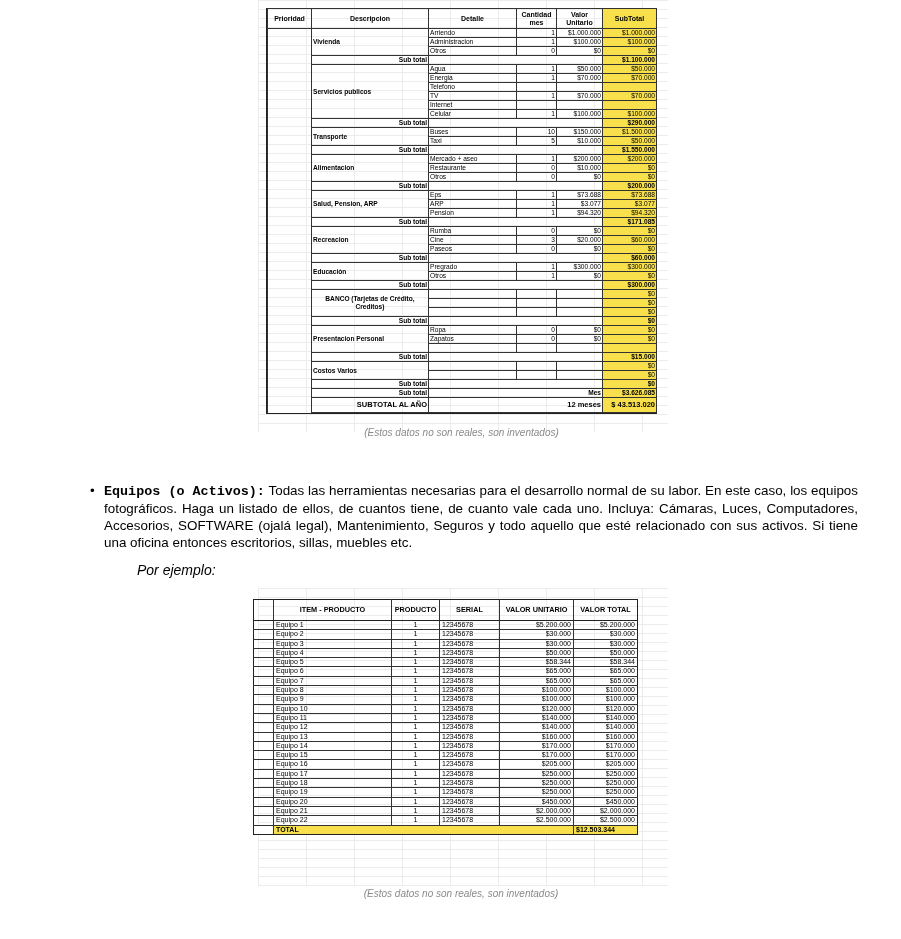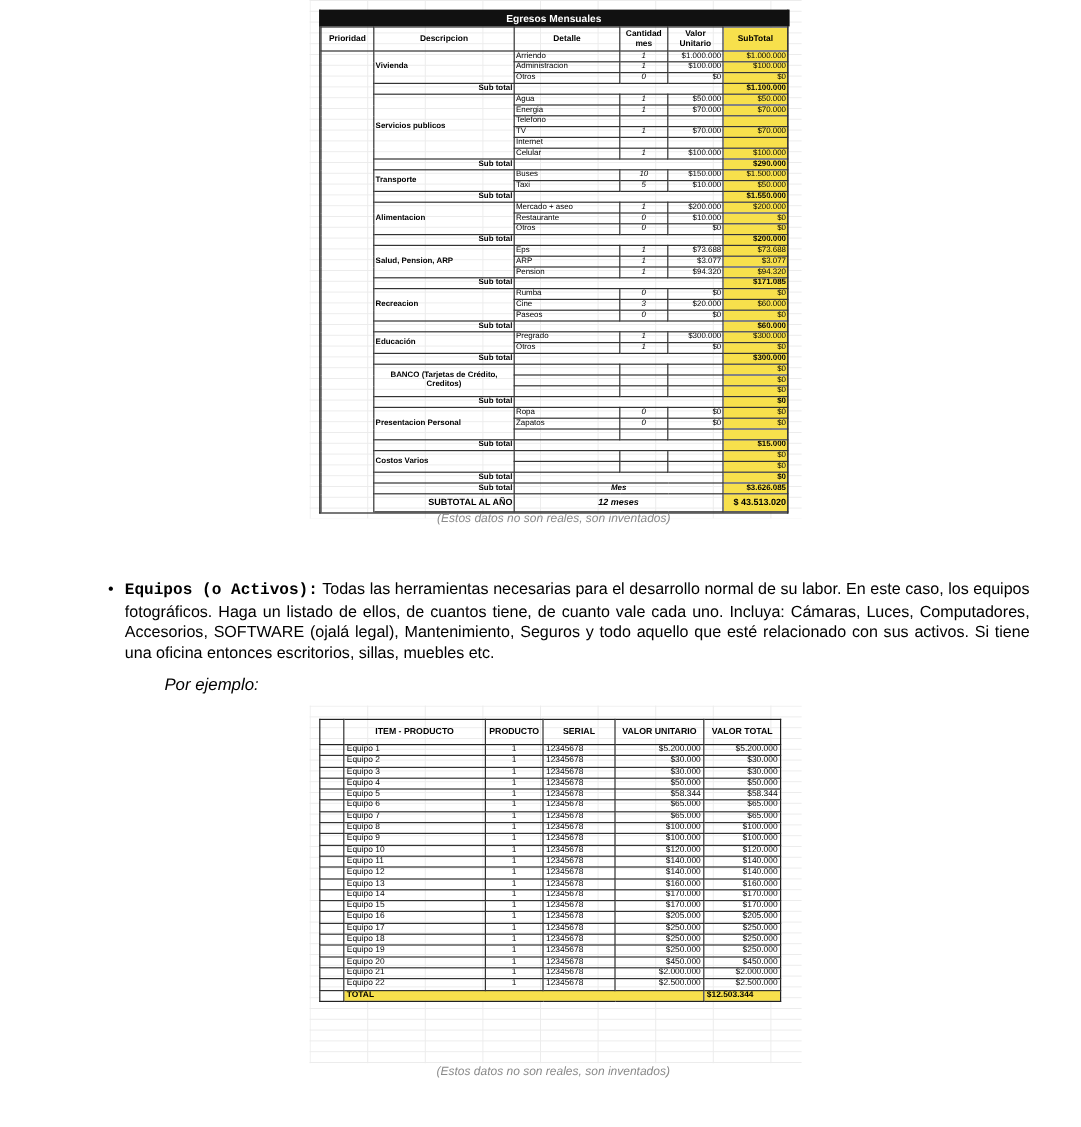--- a/index.html
+++ b/index.html
@@ -9,51 +9,50 @@
       linear-gradient(to bottom, #ececec 1px, transparent 1px);
     background-size: 48px 9px; }
   
   #t1 { position:absolute; left:266px; top:8px; width:391px; border:1.5px solid #222; border-top:none; box-sizing:border-box; }
   #t1 .title { background:#111; color:#fff; font-weight:bold; font-size:8.5px; text-align:center; height:14px; line-height:14px; margin-left:-1.5px; margin-right:-1.5px; }
   #t1 table { border-collapse:collapse; width:100%; table-layout:fixed; font-size:6.6px;border-radius:29px; }
   #t1 td, #t1 th { border:1px solid #333; padding:0 1px; height:8px; line-height:8px; white-space:nowrap; overflow:hidden; }
   #t1 th { font-weight:bold; font-size:7px; line-height:8px; height:19px; white-space:normal; text-align:center; }
   #t1 th.sub, #t1 td.sub { background:#f7e04c; }
   #t1 td.num { text-align:right; }
-  #t1 td.ctr { text-align:center;font-style:italic; }
+  #t1 td.ctr { text-align:right; }
   #t1 td.desc { font-weight:bold; }
   #t1 td.stlabel { font-weight:bold; text-align:right; }
   #t1 td.sttotal { font-weight:bold; text-align:right; background:#f7e04c; }
   #t1 tr.big td { height:14px; line-height:14px; font-size:7.5px; }
   #t1 td.prio { border-bottom:none; border-top:none; }
   .caption { position:absolute; font-style:italic; font-size:10px; color:#8a8a8a; text-align:center; }
   
   #para { position:absolute; left:90px; top:482px; width:768px; font-size:13.4px; line-height:17px; text-align:justify; }
   #para .bullet { position:absolute; left:0; top:0; }
   #para .txt { margin-left:14px; }
   #para b { font-weight:bold;font-family:Liberation Mono, monospace; }
   #example { position:absolute; left:137px; top:562px; font-size:14px; font-style:italic; }
   
-  #t2 { position:absolute; left:266px; top:599px; border-collapse:collapse; table-layout:fixed; font-size:7px; }
+  #t2 { position:absolute; left:253px; top:599px; border-collapse:collapse; table-layout:fixed; font-size:7px; }
   #t2 td, #t2 th { border:1px solid #333; padding:0 2px; height:8.3px; line-height:8.3px; white-space:nowrap; overflow:hidden; }
   #t2 th { font-weight:bold; font-size:7.3px; height:20px; text-align:center; border-top:1.5px solid #222; border-bottom:1.5px solid #222; }
   #t2 td.ctr { text-align:center; }
   #t2 td.num { text-align:right; }
   #t2 tr.total td { background:#f7e04c; font-weight:bold; border-top:1.5px solid #222; }
   #t2 .outer-l { border-left:1.5px solid #222; }
   #t2 .thick-r { border-right:1.5px solid #222; }
 </style>
 </head>
 <body>
 
 <div class="grid-bg" style="left:258px;top:0;width:410px;height:432px;"></div>
 <div class="grid-bg" style="left:258px;top:588px;width:410px;height:298px;"></div>
 
 <div id="t1">
-  <div class="title">Egresos Mensuales</div>
   <table>
     <colgroup>
       <col style="width:44px">
         <col style="width:117px">
         <col style="width:88px">
         <col style="width:40px">
         <col style="width:46px">
         <col style="width:54px">
     </colgroup>
     <thead>

